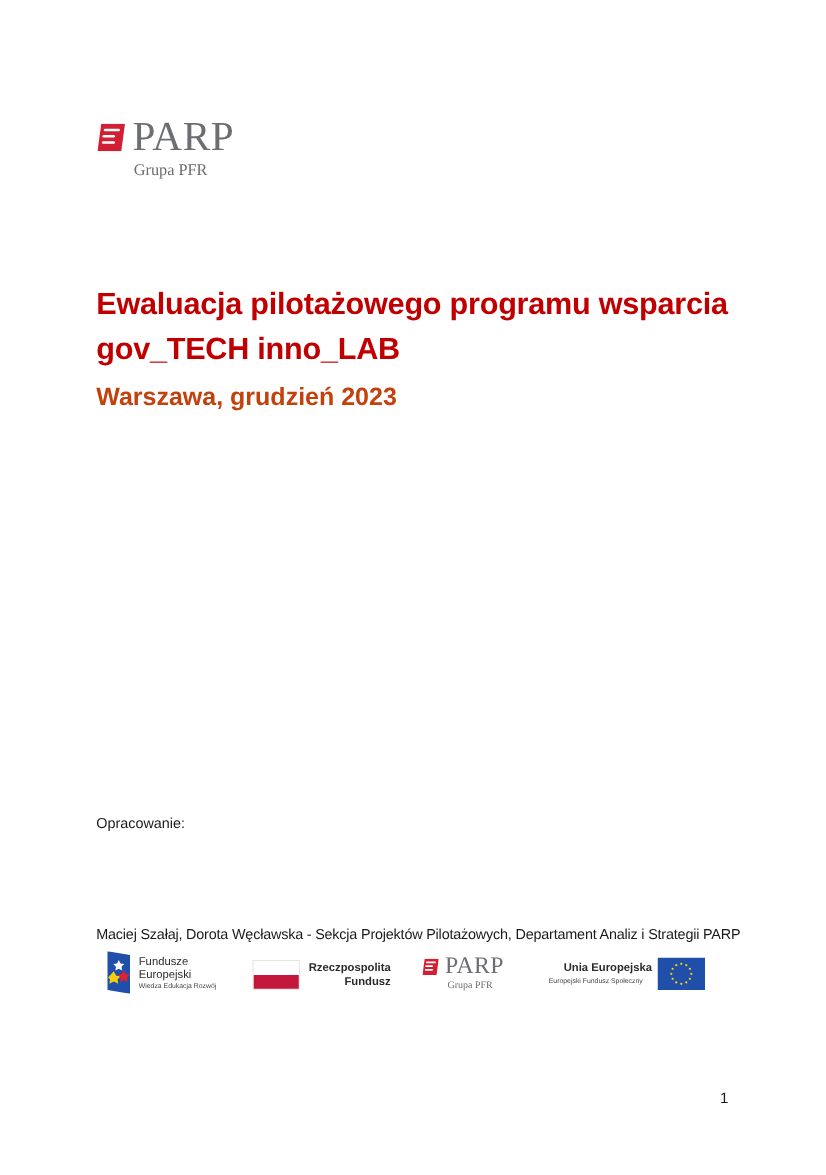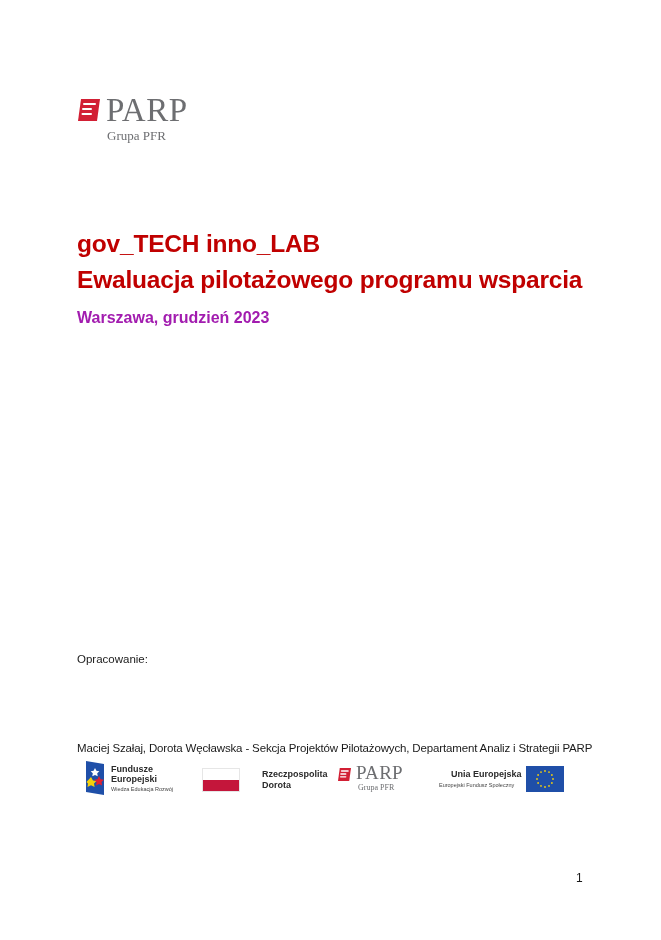--- a/index.html
+++ b/index.html
@@ -6,35 +6,35 @@
   body { width: 661px; height: 940px; position: relative; overflow: hidden; font-family: "Liberation Sans", "DejaVu Sans", sans-serif; }
   .abs { position: absolute; }
 
   
   .parp-mark { left: 78px; top: 99px; width: 22px; height: 22px; }
   .parp-word { left: 106px; top: 94px; font-family: "Liberation Serif", "DejaVu Serif", serif; font-size: 33px; color: #6d6e71; letter-spacing: 0.5px; line-height: 33px; }
   .parp-sub { left: 107px; top: 129px; font-family: "Liberation Serif", "DejaVu Serif", serif; font-size: 13px; color: #6d6e71; line-height: 14px; }
 
   
   .title { left: 77px; top: 226px; width: 560px; font-size: 24.5px; font-weight: bold; color: #c00000; line-height: 36px; letter-spacing: -0.2px; }
-  .subtitle { left: 77px; top: 307px; font-size: 16px; font-weight: bold; color: #a21caf; line-height: 22px; }
+  .subtitle { left: 77px; top: 307px; font-size: 20px; font-weight: bold; color: #c2410c; line-height: 22px; }
 
   
   .credits-label { left: 77px; top: 652px; font-size: 11.5px; color: #1a1a1a; line-height: 15px; }
   .credits-text { left: 77px; top: 741px; font-size: 11.5px; color: #1a1a1a; line-height: 15px; white-space: nowrap; letter-spacing: -0.15px; }
 
   
   .fe-logo { left: 83px; top: 761px; width: 24px; height: 34px; }
-  .fe-title { left: 111px; top: 764px; font-size: 9px; font-weight: bold; color: #2b2b2b; line-height: 10px; }
+  .fe-title { left: 111px; top: 764px; font-size: 9px; font-weight: normal; color: #2b2b2b; line-height: 10px; }
   .fe-sub { left: 111px; top: 786px; font-size: 5.5px; color: #444; line-height: 6px; white-space: nowrap; }
 
   .pl-flag { left: 202px; top: 768px; width: 38px; height: 24px; border: 1px solid #e6e6e6; box-sizing: border-box; }
   .pl-flag .white { height: 50%; background: #ffffff; }
   .pl-flag .red { height: 50%; background: #c4163b; }
-  .pl-text { left: 262px; top: 769px; font-size: 9px; font-weight: bold; color: #2b2b2b; line-height: 11px; }
+  .pl-text { left: 247px; top: 769px; font-size: 9px; font-weight: bold; color: #2b2b2b; line-height: 11px; text-align: right; }
 
   .parp2-mark { left: 338px; top: 767px; width: 13px; height: 13px; }
   .parp2-word { left: 356px; top: 763px; font-family: "Liberation Serif", "DejaVu Serif", serif; font-size: 19px; color: #6d6e71; line-height: 20px; letter-spacing: 0.3px; }
   .parp2-sub { left: 358px; top: 783px; font-family: "Liberation Serif", "DejaVu Serif", serif; font-size: 8px; color: #6d6e71; line-height: 9px; }
 
   .eu-title { left: 451px; top: 769px; font-size: 9px; font-weight: bold; color: #2b2b2b; line-height: 10px; white-space: nowrap; }
   .eu-sub { left: 439px; top: 782px; font-size: 5.5px; color: #444; line-height: 6px; white-space: nowrap; }
   .eu-flag { left: 526px; top: 766px; width: 38px; height: 26px; }
 
   .page-number { left: 576px; top: 871px; font-size: 12px; color: #1a1a1a; line-height: 14px; }
@@ -47,22 +47,22 @@
     <path d="M3 0 H22 L19 22 H0 Z" fill="#d21f34"></path>
     <path d="M6 5 H17" stroke="#fff" stroke-width="2" stroke-linecap="round"></path>
     <path d="M5 10 H13" stroke="#fff" stroke-width="2" stroke-linecap="round"></path>
     <path d="M4.5 15 H13" stroke="#fff" stroke-width="2" stroke-linecap="round"></path>
   </svg>
 </div>
 <div class="abs parp-word">PARP</div>
 <div class="abs parp-sub">Grupa PFR</div>
 
 <div class="abs title">
+  <div>Ewaluacja pilotażowego programu wsparcia</div>
   <div>gov_TECH inno_LAB</div>
-  <div>Ewaluacja pilotażowego programu wsparcia</div>
 </div>
 <div class="abs subtitle">Warszawa, grudzień 2023</div>
 
 <div class="abs credits-label">Opracowanie:</div>
 <div class="abs credits-text">Maciej Szałaj, Dorota Węcławska - Sekcja Projektów Pilotażowych, Departament Analiz i Strategii PARP</div>
 
 <div class="abs fe-logo">
   <svg width="24" height="34" viewBox="0 0 24 34">
     <path d="M3 0 L21 3 L21 34 L3 31 Z" fill="#1f4fa8"></path>
     <path d="M12 7 l1.4 2.8 3 .4 -2.2 2.1 .5 3 -2.7 -1.4 -2.7 1.4 .5 -3 -2.2 -2.1 3 -.4z" fill="#ffffff"></path>
@@ -75,21 +75,21 @@
   <div>Europejski</div>
 </div>
 <div class="abs fe-sub">Wiedza Edukacja Rozwój</div>
 
 <div class="abs pl-flag">
   <div class="white"></div>
   <div class="red"></div>
 </div>
 <div class="abs pl-text">
   <div>Rzeczpospolita</div>
-  <div>Dorota</div>
+  <div>Fundusz</div>
 </div>
 
 <div class="abs parp2-mark">
   <svg width="13" height="13" viewBox="0 0 22 22">
     <path d="M3 0 H22 L19 22 H0 Z" fill="#d21f34"></path>
     <path d="M6 5 H17" stroke="#fff" stroke-width="2.5" stroke-linecap="round"></path>
     <path d="M5 10 H13" stroke="#fff" stroke-width="2.5" stroke-linecap="round"></path>
     <path d="M4.5 15 H13" stroke="#fff" stroke-width="2.5" stroke-linecap="round"></path>
   </svg>
 </div>

